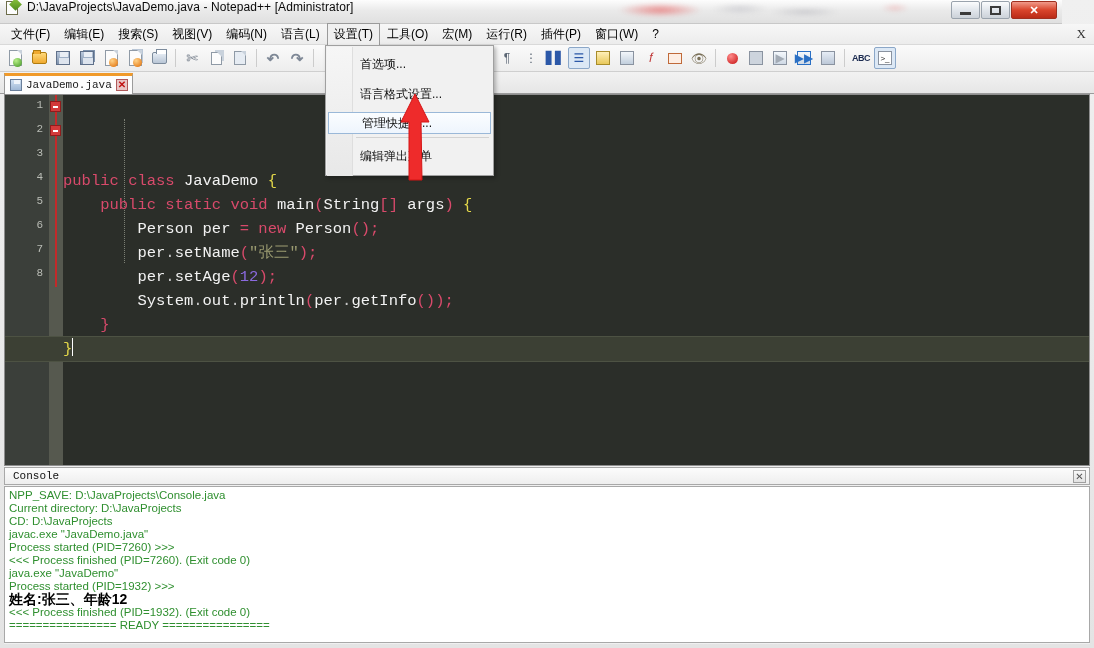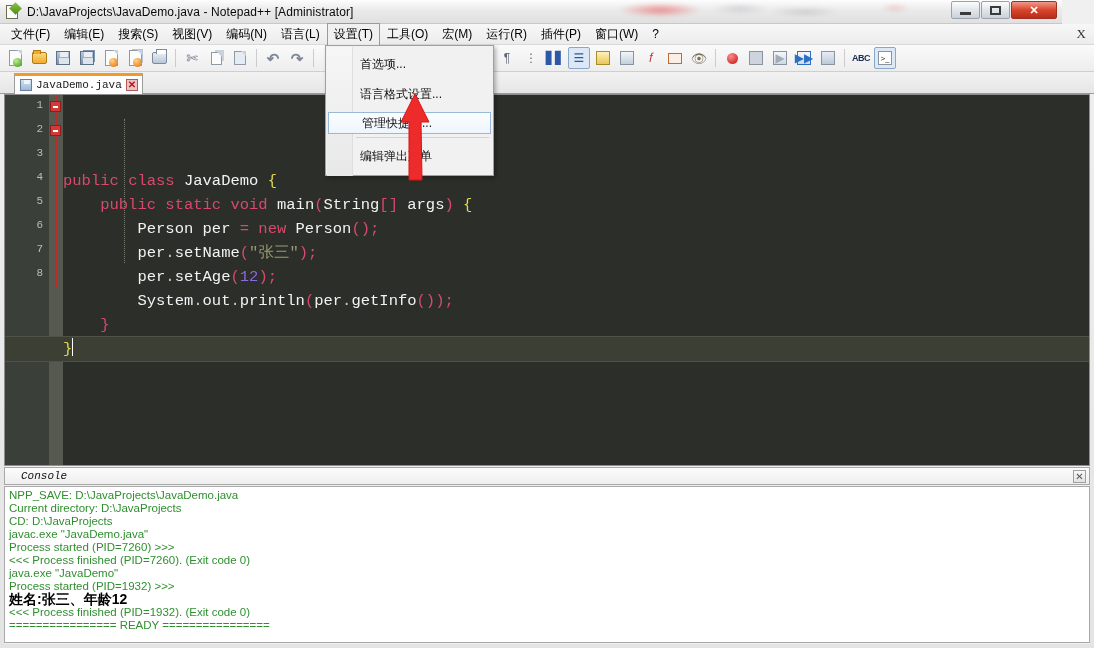--- a/index.html
+++ b/index.html
@@ -13,21 +13,21 @@
     position: relative;
     width: 1094px; height: 648px;
     background: linear-gradient(#f0f0f0, #e4e4e4);
   }
 
   
   .titlebar {
     position: absolute; left: 0; top: 0; width: 1062px; height: 24px;
     background: linear-gradient(#fdfdfd, #eaeaea 45%, #e0e0e0);
     border-bottom: 1px solid #c8c8c8;
-    display: flex; align-items: center;
+    display: flex; align-items: flex-start;
   }
   .title-icon {
     width: 16px; height: 16px; margin-left: 5px; margin-right: 6px;
     position: relative; flex: none;
   }
   .title-icon .pad {
     position: absolute; left: 1px; top: 1px; width: 12px; height: 14px;
     background: #fdfdfd; border: 1px solid #6d6d4a;
   }
   .title-icon .pen {
@@ -131,21 +131,21 @@
   .abc{font-size:9px;color:#1b2b50;font-weight:bold;letter-spacing:-.5px;}
   .tb-label{font-size:9px;color:#444;}
 
   
   .tabbar {
     position: absolute; left: 0; top: 72px; width: 1094px; height: 22px;
     background: linear-gradient(#f2f2f2,#e6e6e6);
     border-bottom: 1px solid #9b9b9b;
   }
   .tab {
-    position: absolute; left: 14px; top: 1px; height: 21px;
+    position: absolute; left: 4px; top: 1px; height: 21px;
     background: #fdfdfd;
     border: 1px solid #9b9b9b; border-bottom: none;
     border-top: 3px solid #f09a2a;
     display: flex; align-items: center; padding: 0 4px 0 5px; gap: 4px;
   }
   .tab-icon {
     width: 12px; height: 12px; background: linear-gradient(#cfe0f2,#9fb8d6);
     border: 1px solid #6a7f9b; position: relative;
   }
   .tab-icon:before{content:"";position:absolute;left:3px;top:0;width:6px;height:4px;background:#eef4fb;}
@@ -221,22 +221,21 @@
     background: #f0f0f0;
   }
   .console-head {
     position: relative; height: 18px; margin: 1px 0 0 0;
     background: linear-gradient(#fcfcfc,#eeeeee);
     border: 1px solid #a8a8a8;
     display: flex; align-items: center;
   }
   .console-head .ttl {
     font-family: "Liberation Mono", monospace; font-size: 11px; color: #111;
-    margin-left: 16px;
-    font-style: italic;
+    margin-left: 8px;
   }
   .console-head .x {
     position: absolute; right: 3px; top: 2px;
     width: 13px; height: 13px; font-size: 10px; color: #555;
     text-align: center; line-height: 12px;
     background: linear-gradient(#f8f8f8,#e2e2e2); border: 1px solid #a0a0a0;
   }
   .console-body {
     position: absolute; left: 0; top: 20px; width: 1086px; height: 157px;
     background: #ffffff; border: 1px solid #a8a8a8;
@@ -483,21 +482,21 @@
       <div class="indentguide" style="left:61px;top:24px;height:144px;"></div>
     <div class="row"><span class="kw">public</span><span class="id"> </span><span class="kw">class</span><span class="id"> </span><span class="id">JavaDemo</span><span class="brc"> {</span></div><div class="row"><span class="id">    </span><span class="kw">public</span><span class="id"> </span><span class="kw">static</span><span class="id"> </span><span class="kw">void</span><span class="id"> main</span><span class="pun">(</span><span class="id">String</span><span class="pun">[</span><span class="pun">]</span><span class="id"> args</span><span class="pun">)</span><span class="brc"> {</span></div><div class="row"><span class="id">        </span><span class="id">Person per </span><span class="pun">= </span><span class="kw">new</span><span class="id"> Person</span><span class="pun">();</span></div><div class="row"><span class="id">        </span><span class="id">per</span><span class="dotop">.</span><span class="id">setName</span><span class="pun">(</span><span class="str">"张三"</span><span class="pun">);</span></div><div class="row"><span class="id">        </span><span class="id">per</span><span class="dotop">.</span><span class="id">setAge</span><span class="pun">(</span><span class="num">12</span><span class="pun">);</span></div><div class="row"><span class="id">        </span><span class="id">System</span><span class="dotop">.</span><span class="id">out</span><span class="dotop">.</span><span class="id">println</span><span class="pun">(</span><span class="id">per</span><span class="dotop">.</span><span class="id">getInfo</span><span class="pun">());</span></div><div class="row"><span class="id">    </span><span class="pun">}</span></div><div class="row cur"><span class="brc">}</span><span class="caret"></span></div></div>
   </div>
 
   <div class="console-panel">
     <div class="console-head">
       <span class="ttl">Console</span>
       <span class="x">✕</span>
     </div>
     <div class="console-body" id="console-body">
-        <div class="cline">NPP_SAVE: D:\JavaProjects\JavaDemo.java</div>
+        <div class="cline">NPP_SAVE: D:\JavaProjects\Console.java</div>
         <div class="cline">Current directory: D:\JavaProjects</div>
         <div class="cline">CD: D:\JavaProjects</div>
         <div class="cline">javac.exe "JavaDemo.java"</div>
         <div class="cline">Process started (PID=7260) &gt;&gt;&gt;</div>
         <div class="cline">&lt;&lt;&lt; Process finished (PID=7260). (Exit code 0)</div>
         <div class="cline">java.exe "JavaDemo"</div>
         <div class="cline">Process started (PID=1932) &gt;&gt;&gt;</div>
         <div class="cline black">姓名:张三、年龄12</div>
         <div class="cline">&lt;&lt;&lt; Process finished (PID=1932). (Exit code 0)</div>
         <div class="cline">================ READY ================</div>

